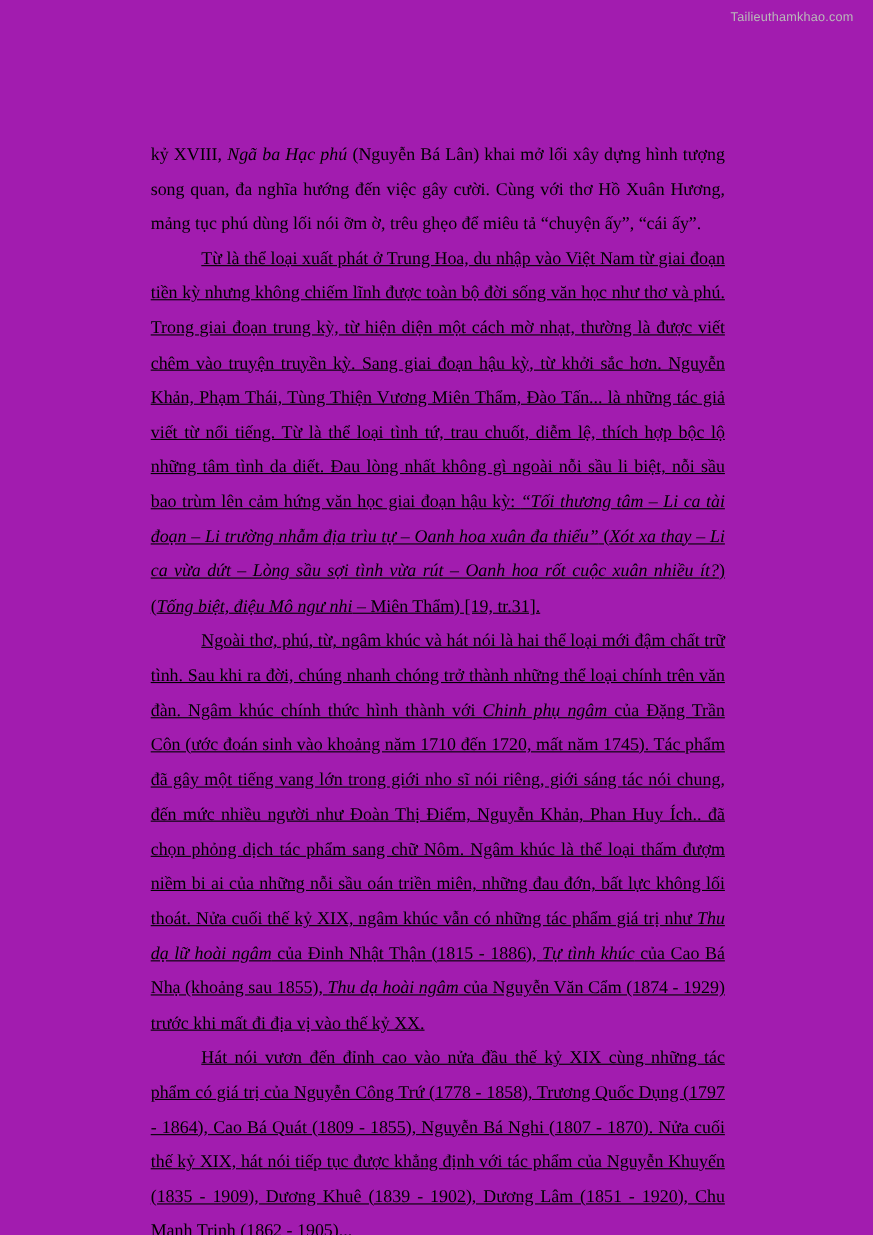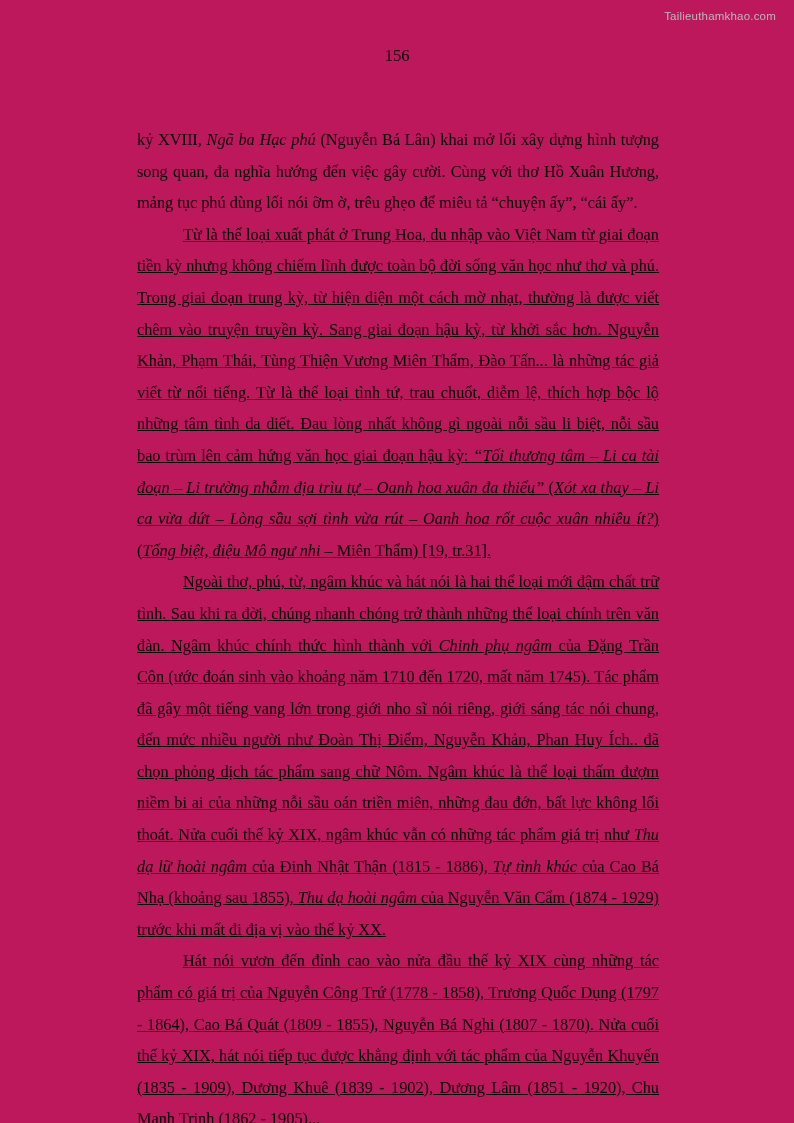--- a/index.html
+++ b/index.html
@@ -11,21 +11,21 @@
     width: 794px;
     height: 1123px;
     position: relative;
     font-family: "Liberation Serif", "DejaVu Serif", serif;
     color: #000000;
     overflow: hidden;
   }
   .page {
     position: absolute;
     inset: 0;
-    background: #be185d;
+    background: #a21caf;
   }
   .watermark {
     position: absolute;
     top: 10px;
     right: 18px;
     font-family: "Liberation Sans", sans-serif;
     font-size: 11.5px;
     color: #b9b9b9;
     letter-spacing: 0.2px;
     user-select: none;
@@ -60,21 +60,20 @@
   
   .content p:last-child { }
 </style>
 </head>
 <body>
 
 <div class="page">
 
   <div class="watermark">Tailieuthamkhao.com</div>
 
-  <div class="page-number">156</div>
 
   <div class="content">
       <p><span>kỷ XVIII, </span><span class="it">Ngã ba Hạc phú</span><span> (Nguyễn Bá Lân) khai mở lối xây dựng hình tượng song quan, đa nghĩa hướng đến việc gây cười. Cùng với thơ Hồ Xuân Hương, mảng tục phú dùng lối nói ỡm ờ, trêu ghẹo để miêu tả “chuyện ấy”, “cái ấy”.</span></p>
       <p class="indent"><span>Từ là thể loại xuất phát ở Trung Hoa, du nhập vào Việt Nam từ giai đoạn tiền kỳ nhưng không chiếm lĩnh được toàn bộ đời sống văn học như thơ và phú. Trong giai đoạn trung kỳ, từ hiện diện một cách mờ nhạt, thường là được viết chêm vào truyện truyền kỳ. Sang giai đoạn hậu kỳ, từ khởi sắc hơn. Nguyễn Khản, Phạm Thái, Tùng Thiện Vương Miên Thẩm, Đào Tấn... là những tác giả viết từ nổi tiếng. Từ là thể loại tình tứ, trau chuốt, diễm lệ, thích hợp bộc lộ những tâm tình da diết. Đau lòng nhất không gì ngoài nỗi sầu li biệt, nỗi sầu bao trùm lên cảm hứng văn học giai đoạn hậu kỳ: </span><span class="it">“Tối thương tâm – Li ca tài đoạn – Li trường nhẫm địa trìu tự – Oanh hoa xuân đa thiểu”</span><span> (</span><span class="it">Xót xa thay – Li ca vừa dứt – Lòng sầu sợi tình vừa rút – Oanh hoa rốt cuộc xuân nhiều ít?</span><span>) (</span><span class="it">Tống biệt, điệu Mô ngư nhi</span><span> – Miên Thẩm) [19, tr.31].</span></p>
       <p class="indent"><span>Ngoài thơ, phú, từ, ngâm khúc và hát nói là hai thể loại mới đậm chất trữ tình. Sau khi ra đời, chúng nhanh chóng trở thành những thể loại chính trên văn đàn. Ngâm khúc chính thức hình thành với </span><span class="it">Chinh phụ ngâm</span><span> của Đặng Trần Côn (ước đoán sinh vào khoảng năm 1710 đến 1720, mất năm 1745). Tác phẩm đã gây một tiếng vang lớn trong giới nho sĩ nói riêng, giới sáng tác nói chung, đến mức nhiều người như Đoàn Thị Điểm, Nguyễn Khản, Phan Huy Ích.. đã chọn phỏng dịch tác phẩm sang chữ Nôm. Ngâm khúc là thể loại thấm đượm niềm bi ai của những nỗi sầu oán triền miên, những đau đớn, bất lực không lối thoát. Nửa cuối thế kỷ XIX, ngâm khúc vẫn có những tác phẩm giá trị như </span><span class="it">Thu dạ lữ hoài ngâm</span><span> của Đinh Nhật Thận (1815 - 1886), </span><span class="it">Tự tình khúc</span><span> của Cao Bá Nhạ (khoảng sau 1855), </span><span class="it">Thu dạ hoài ngâm</span><span> của Nguyễn Văn Cẩm (1874 - 1929) trước khi mất đi địa vị vào thế kỷ XX.</span></p>
       <p class="indent"><span>Hát nói vươn đến đỉnh cao vào nửa đầu thế kỷ XIX cùng những tác phẩm có giá trị của Nguyễn Công Trứ (1778 - 1858), Trương Quốc Dụng (1797 - 1864), Cao Bá Quát (1809 - 1855), Nguyễn Bá Nghi (1807 - 1870). Nửa cuối thế kỷ XIX, hát nói tiếp tục được khẳng định với tác phẩm của Nguyễn Khuyến (1835 - 1909), Dương Khuê (1839 - 1902), Dương Lâm (1851 - 1920), Chu Mạnh Trinh (1862 - 1905)...</span></p>
     </div>
 
 </div>
 

